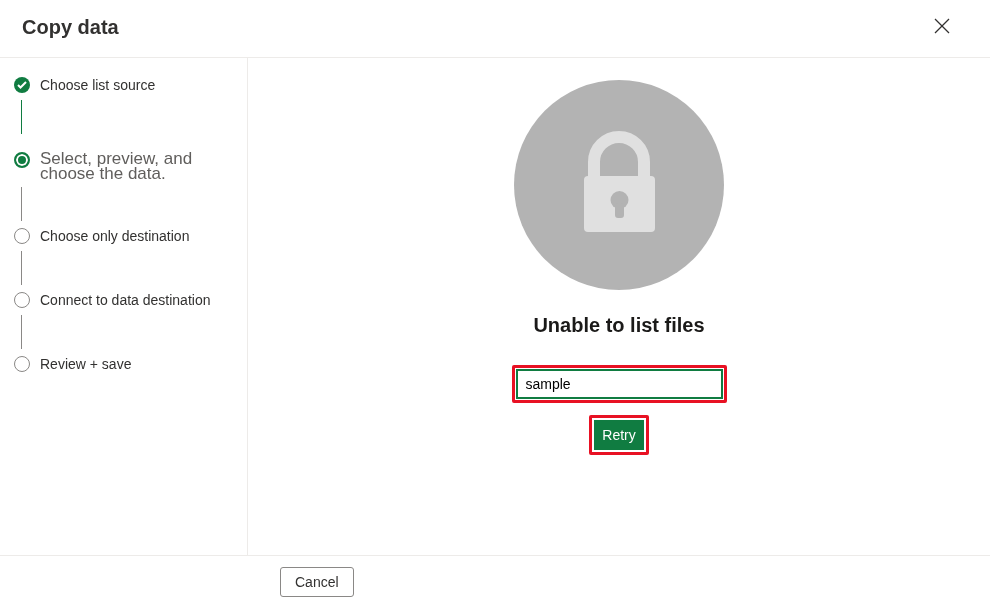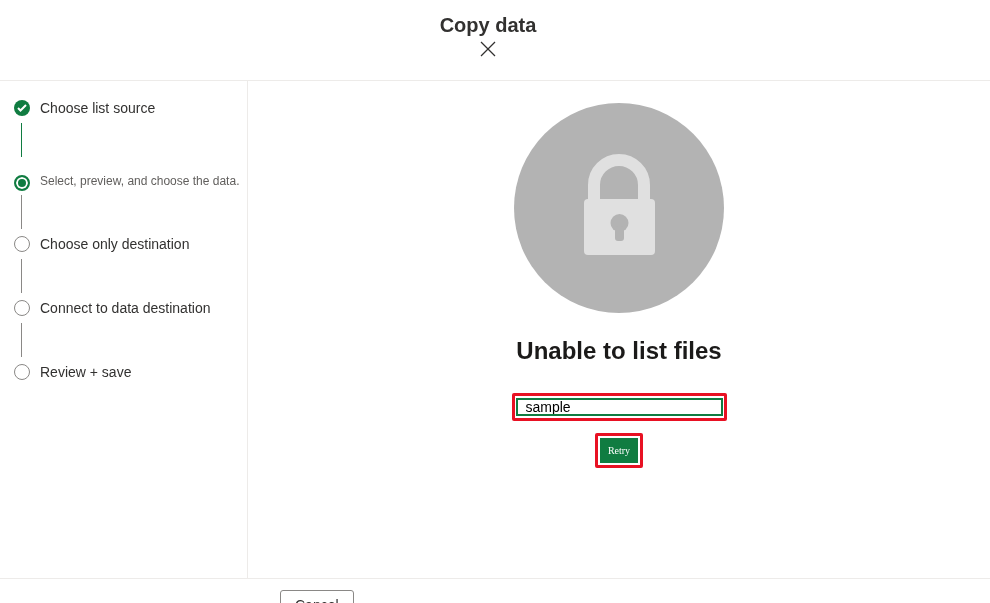--- a/index.html
+++ b/index.html
@@ -1,48 +1,48 @@
 <!DOCTYPE html>
 <html><head>
 <meta charset="utf-8">
 <style>
   * { box-sizing: border-box; margin: 0; padding: 0; }
   html, body { width: 990px; height: 603px; font-family: "Segoe UI", Arial, sans-serif; background: #fff; color: #323130; overflow: hidden; }
 
-  .header { display: flex; align-items: center; justify-content: space-between; padding: 14px 36px 16px 22px; border-bottom: 1px solid #edebe9; flex-direction: column; }
+  .header { display: flex; align-items: center; justify-content: space-between; padding: 14px 36px 16px 22px; border-bottom: 1px solid #edebe9; }
   .header h1 { font-size: 20px; font-weight: 600; }
   .close-btn { background: none; border: none; cursor: pointer; padding: 4px; }
   .close-btn svg { width: 16px; height: 16px; stroke: #323130; }
 
   .body { display: flex; height: 497px; }
 
   .sidebar { width: 248px; border-right: 1px solid #edebe9; padding: 18px 0 0 14px; font-size: 14px; }
   .step { position: relative; padding-left: 26px; margin-bottom: 0; }
   .step .dot { position: absolute; left: 0; top: 1px; width: 16px; height: 16px; border-radius: 50%; }
   .dot.completed { background: #107c41; }
   .dot.completed svg { position: absolute; left: 3px; top: 4px; width: 10px; height: 8px; stroke: #fff; fill: none; stroke-width: 2; }
   .dot.current { background: #107c41; box-shadow: 0 0 0 2px #fff inset; border: 2px solid #107c41; }
   .dot.upcoming { background: #fff; border: 1.5px solid #8a8886; }
   .step-title { color: #323130; line-height: 18px; }
   .step.current .step-title { font-weight: 600; }
-  .step-sub { font-size: 12px; color: #605e5c; margin-top: 17px; line-height: 15px; }
+  .step-sub { font-size: 17px; color: #605e5c; margin-top: 17px; line-height: 15px; }
   .connector { width: 1px; height: 34px; background: #8a8886; margin: 6px 0 6px 7px; }
   .connector.filled { background: #107c41; }
 
   .main { flex: 1; display: flex; flex-direction: column; align-items: center; padding-top: 22px; }
   .lock-circle { width: 210px; height: 210px; border-radius: 50%; background: #b3b3b3; display: flex; align-items: center; justify-content: center; margin-bottom: 24px; }
   .lock-circle svg { width: 95px; height: 110px; }
-  .main h2 { font-size: 24px; font-weight: 600; margin-bottom: 12px; color: #1b1a19; }
+  .main h2 { font-size: 20px; font-weight: 600; margin-bottom: 12px; color: #1b1a19; }
   .msg { font-size: 14px; color: #605e5c; text-align: left; width: 460px; line-height: 19px; }
   .msg a { color: #0f6b3a; text-decoration: none; }
 
   .hl-group { margin-top: 16px; display: flex; flex-direction: column; align-items: center; gap: 12px; }
   .hl-wrap { border: 3px solid #e81123; padding: 2px; border-radius: 2px; display: inline-block; }
-  .dir-input { width: 205px; height: 16px; border: 1px solid #107c41; outline: 1px solid #107c41; padding: 0 8px; font-size: 14px; font-family: inherit; }
-  .retry-btn { background: #107c41; color: #fff; border: none; padding: 7px 8px; font-size: 10px; cursor: pointer; font-family: Liberation Serif, serif; }
+  .dir-input { width: 205px; height: 28px; border: 1px solid #107c41; outline: 1px solid #107c41; padding: 0 8px; font-size: 14px; font-family: inherit; }
+  .retry-btn { background: #107c41; color: #fff; border: none; padding: 7px 8px; font-size: 14px; cursor: pointer; font-family: Liberation Sans, sans-serif; }
 
   .footer { height: 52px; border-top: 1px solid #edebe9; display: flex; align-items: center; justify-content: space-between; padding: 0 22px 0 280px; }
   .footer-left { display: flex; gap: 10px; }
   .btn { border: 1px solid #8a8886; background: #fff; padding: 6px 14px; font-size: 14px; border-radius: 3px; cursor: pointer; font-family: inherit; color: #323130; }
   .btn.disabled { color: #c8c6c4; border-color: #edebe9; cursor: default; }
 </style>
 </head>
 <body>
 
 <div class="header">

